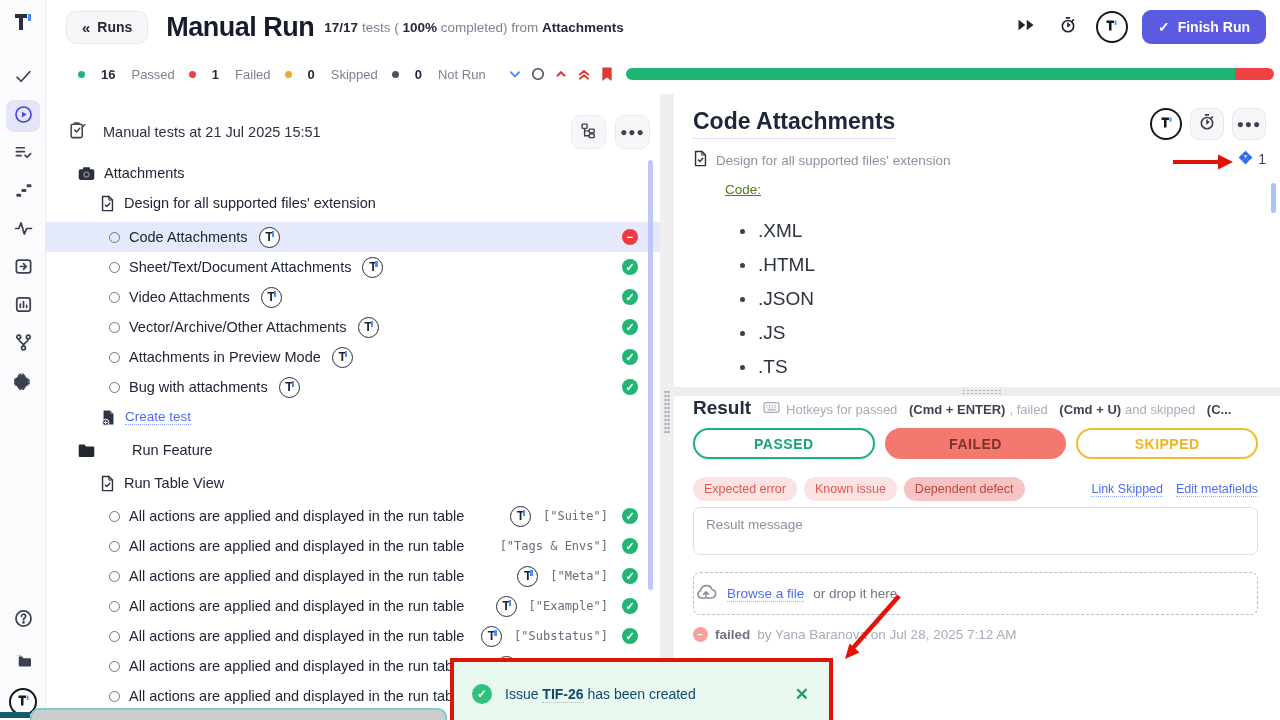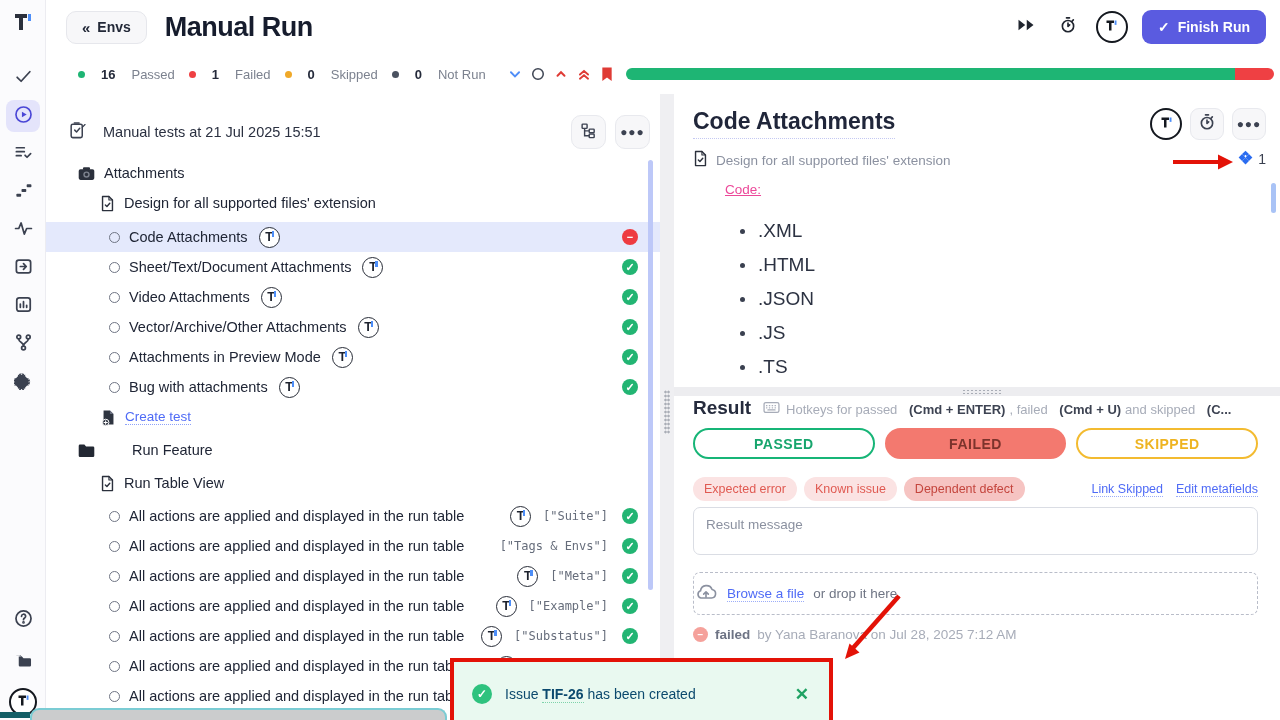--- a/index.html
+++ b/index.html
@@ -89,21 +89,21 @@
   .d-title { position:absolute; left:19px; top:14px; font-size:23px; font-weight:800; color:#20263a;
     border-bottom:1.5px dotted #c4c8f2; padding-bottom:3px; }
   .d-actions { position:absolute; right:14px; top:14px; display:flex; align-items:center; gap:8px; }
   .sq-btn { width:34px; height:32px; border:1px solid #e8e9ee; background:#f7f7f9; border-radius:9px;
     display:flex; align-items:center; justify-content:center; color:#3c4251; cursor:pointer; }
   .d-sub { position:absolute; left:19px; top:56px; display:flex; align-items:center; gap:8px;
     font-size:13.5px; color:#8b91a0; }
   .jira-row { position:absolute; right:14px; top:56px; display:flex; align-items:center; gap:5px;
     font-size:14px; color:#3a4050; }
   .d-scroll { position:absolute; right:4px; top:89px; width:5px; height:30px; background:#a9c3f6; border-radius:3px; cursor:pointer; }
-  .code-label { position:absolute; left:51px; top:88px; font-size:13.5px; color:#ec4899;text-decoration:underline; }
+  .code-label { position:absolute; left:51px; top:88px; font-size:13.5px; color:#4d7c0f;text-decoration:underline; }
   .d-bullets { position:absolute; left:66px; top:120px; list-style:none; }
   .d-bullets li { height:34px; line-height:34px; font-size:19px; color:#2c3242; position:relative; padding-left:18px; }
   .d-bullets li::before { content:""; position:absolute; left:0; top:15px; width:5px; height:5px; border-radius:50%; background:#3a4050; }
   .hsplit { position:absolute; left:0; right:0; top:293px; height:9px; background:#ededf0; cursor:row-resize; }
   .hsplit .grip { position:absolute; left:288px; top:2px; width:40px; height:5px;
     background-image:radial-gradient(#a9adb6 0.9px, transparent 1.1px); background-size:4px 3px; }
 
   .result { position:absolute; left:19px; right:22px; top:303px; }
   .r-head { display:flex; align-items:baseline; gap:12px; }
   .r-title { font-size:19px; font-weight:800; color:#252b3d; }
@@ -235,23 +235,30 @@
               <path d="M4 4h12v4h-4v12h-4V8H4z" fill="#14181f"></path>
               <rect x="17" y="4" width="3" height="7" fill="#4d8ef8"></rect>
             </svg></span>
         </div>
     </div>
   </div>
 
   <div class="hdr">
     <button class="back-btn">
       <span class="chev">«</span>
-      <span>Envs</span>
+      <span>Runs</span>
     </button>
     <div class="run-title">Manual Run</div>
+    <div class="run-sub">
+      <b>17/17</b>
+      <span>tests (</span>
+      <b>100%</b>
+      <span>completed) from</span>
+      <b>Attachments</b>
+    </div>
     <div class="hdr-right">
       <div class="hdr-ic">
           <span><svg width="18" height="14" viewBox="0 0 24 16" fill="#20252f">
               <path d="M2 1l9 7-9 7zM13 1l9 7-9 7z"></path>
             </svg></span>
         </div>
       <div class="hdr-ic">
           <span><svg width="18" height="18" viewBox="0 0 24 24" fill="none" stroke="currentColor" stroke-width="2.2" stroke-linecap="round" stroke-linejoin="round">
               <circle cx="12" cy="13.5" r="7.5"></circle>
               <path d="M12 9.5v4.5l2.2-2.2M10 2.5h4M17.5 6.8l1.6-1.6"></path>

